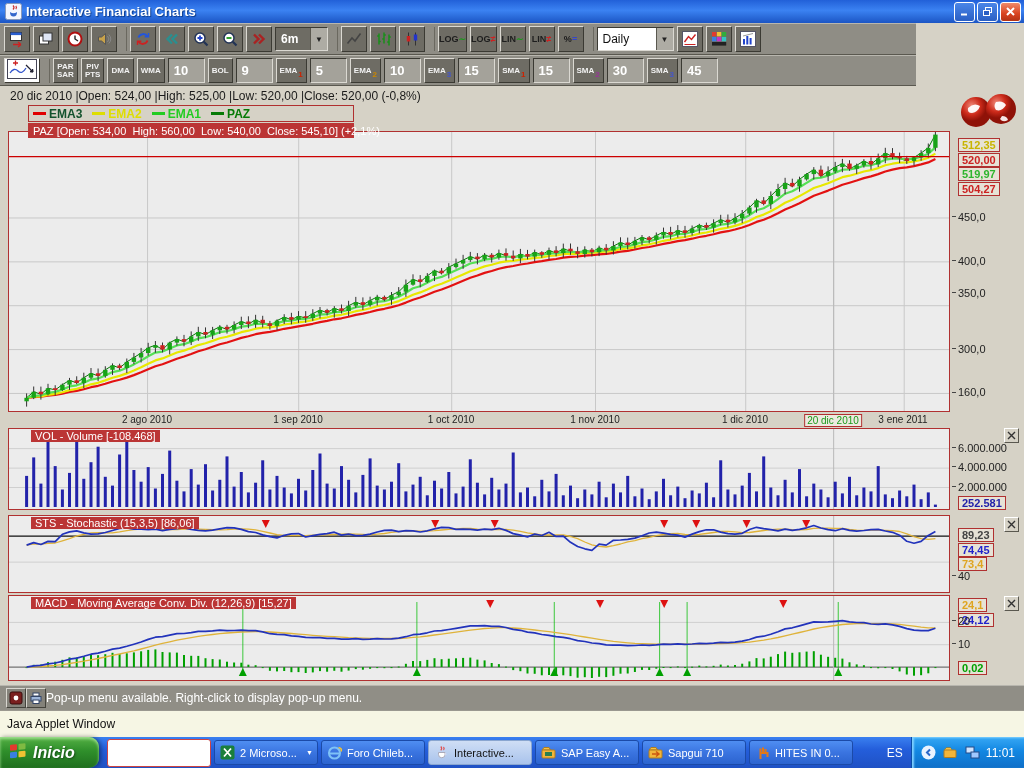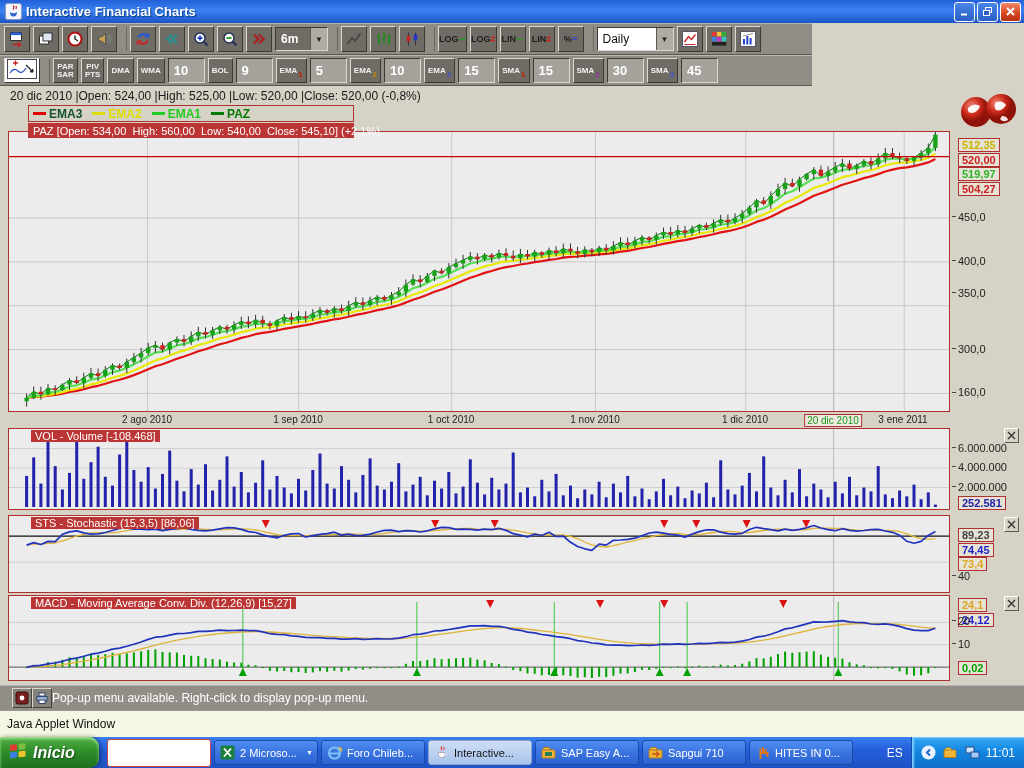--- a/index.html
+++ b/index.html
@@ -11,21 +11,21 @@
   .titlebar{position:absolute;left:0;top:0;width:1024px;height:23px;
     background:linear-gradient(#2160d8,#3b82f2 45%,#1b55c4);display:flex;align-items:center;padding:0 3px}
   .titlebar .ticon{width:17px;height:17px;margin:0 4px 0 2px;flex:0 0 auto}
   .titlebar .ttext{color:#fff;font-weight:bold;font-size:13px;text-shadow:1px 1px 1px #0b3a8a;flex:1 1 auto;white-space:nowrap}
   .wbtns{display:flex;gap:2px}
   .wb{width:21px;height:20px;border:1px solid #fff;border-radius:3px;display:flex;align-items:center;justify-content:center;
     background:linear-gradient(#4a86e8,#2a5fc4)}
   .wb.close{background:linear-gradient(#ef8a6a,#d9431f 60%,#b23315)}
 
   
-  .toolbar{position:absolute;left:0;width:812px;background:#8f8d85;border-top:1px solid #b8b6ae;border-bottom:1px solid #5a584f;
+  .toolbar{position:absolute;left:0;width:916px;background:#8f8d85;border-top:1px solid #b8b6ae;border-bottom:1px solid #5a584f;
     display:flex;align-items:center;padding:0 4px;gap:3px}
   #toolbar1{top:23px;height:32px}
   #toolbar2{top:55px;height:31px}
   .tbtn{height:26px;min-width:26px;background:#6e6c64;border:1px solid;border-color:#dbd9d2 #3b3a33 #3b3a33 #dbd9d2;
     display:flex;flex-direction:row;align-items:center;justify-content:center;cursor:default;flex:0 0 auto}
   .tbtn .icn{width:18px;height:18px;display:block}
   .tbtn .icn svg{display:block}
   .tbtn .tl{font-size:9px;font-weight:bold;color:#1d1d1d;line-height:9px}
   .tbtn .mark{font-size:9px;font-weight:bold;line-height:8px}
   .tsep{width:7px;height:24px;border-right:1px solid #6a685f;flex:0 0 auto}
@@ -65,21 +65,21 @@
   #right-rail{position:absolute;left:950px;top:0;width:74px;height:599px}
   .rtick{position:absolute;left:2px;font-size:11px;color:#222;white-space:nowrap}
   .rtick::before{content:"";display:inline-block;width:4px;height:1px;background:#444;margin:0 2px 3px 0;vertical-align:middle}
   .vbox{position:absolute;left:8px;font-size:11px;font-weight:bold;border:1px solid #b03030;padding:0 3px;background:#e6e2d6;white-space:nowrap}
   .xclose{position:absolute;left:54px;width:15px;height:15px;background:#d6d2c6;border:1px solid;
     border-color:#fff #5a584f #5a584f #fff;display:flex;align-items:center;justify-content:center}
   .globes{position:absolute;left:956px;top:6px;width:64px;height:38px}
 
   
   .statusbar{position:absolute;left:0;top:685px;width:1024px;height:25px;background:#908e86;
-    border-top:1px solid #b8b6ae;display:flex;align-items:center;gap:0;padding:0 12px;color:#fff;font-size:12px}
+    border-top:1px solid #b8b6ae;display:flex;align-items:center;gap:0;padding:0 6px;color:#fff;font-size:12px}
   .sicon{width:20px;height:20px;background:#84827a;border:1px solid;border-color:#d8d6cf #44433c #44433c #d8d6cf;
     display:flex;align-items:center;justify-content:center}
   .appletlabel{position:absolute;left:0;top:710px;width:1024px;height:27px;background:#f6f6e4;
     border-top:1px solid #9a988f;color:#111;font-size:12px;display:flex;align-items:center;padding-left:7px}
 
   
   .taskbar{position:absolute;left:0;top:737px;width:1024px;height:31px;
     background:linear-gradient(#3a80f0,#245edb 40%,#1f51c4);display:flex;align-items:center}
   .startbtn{height:31px;width:99px;border-radius:0 10px 10px 0;
     background:linear-gradient(#55b045,#2f8f2b 45%,#1f6f1e);display:flex;align-items:center;gap:5px;padding-left:8px;

